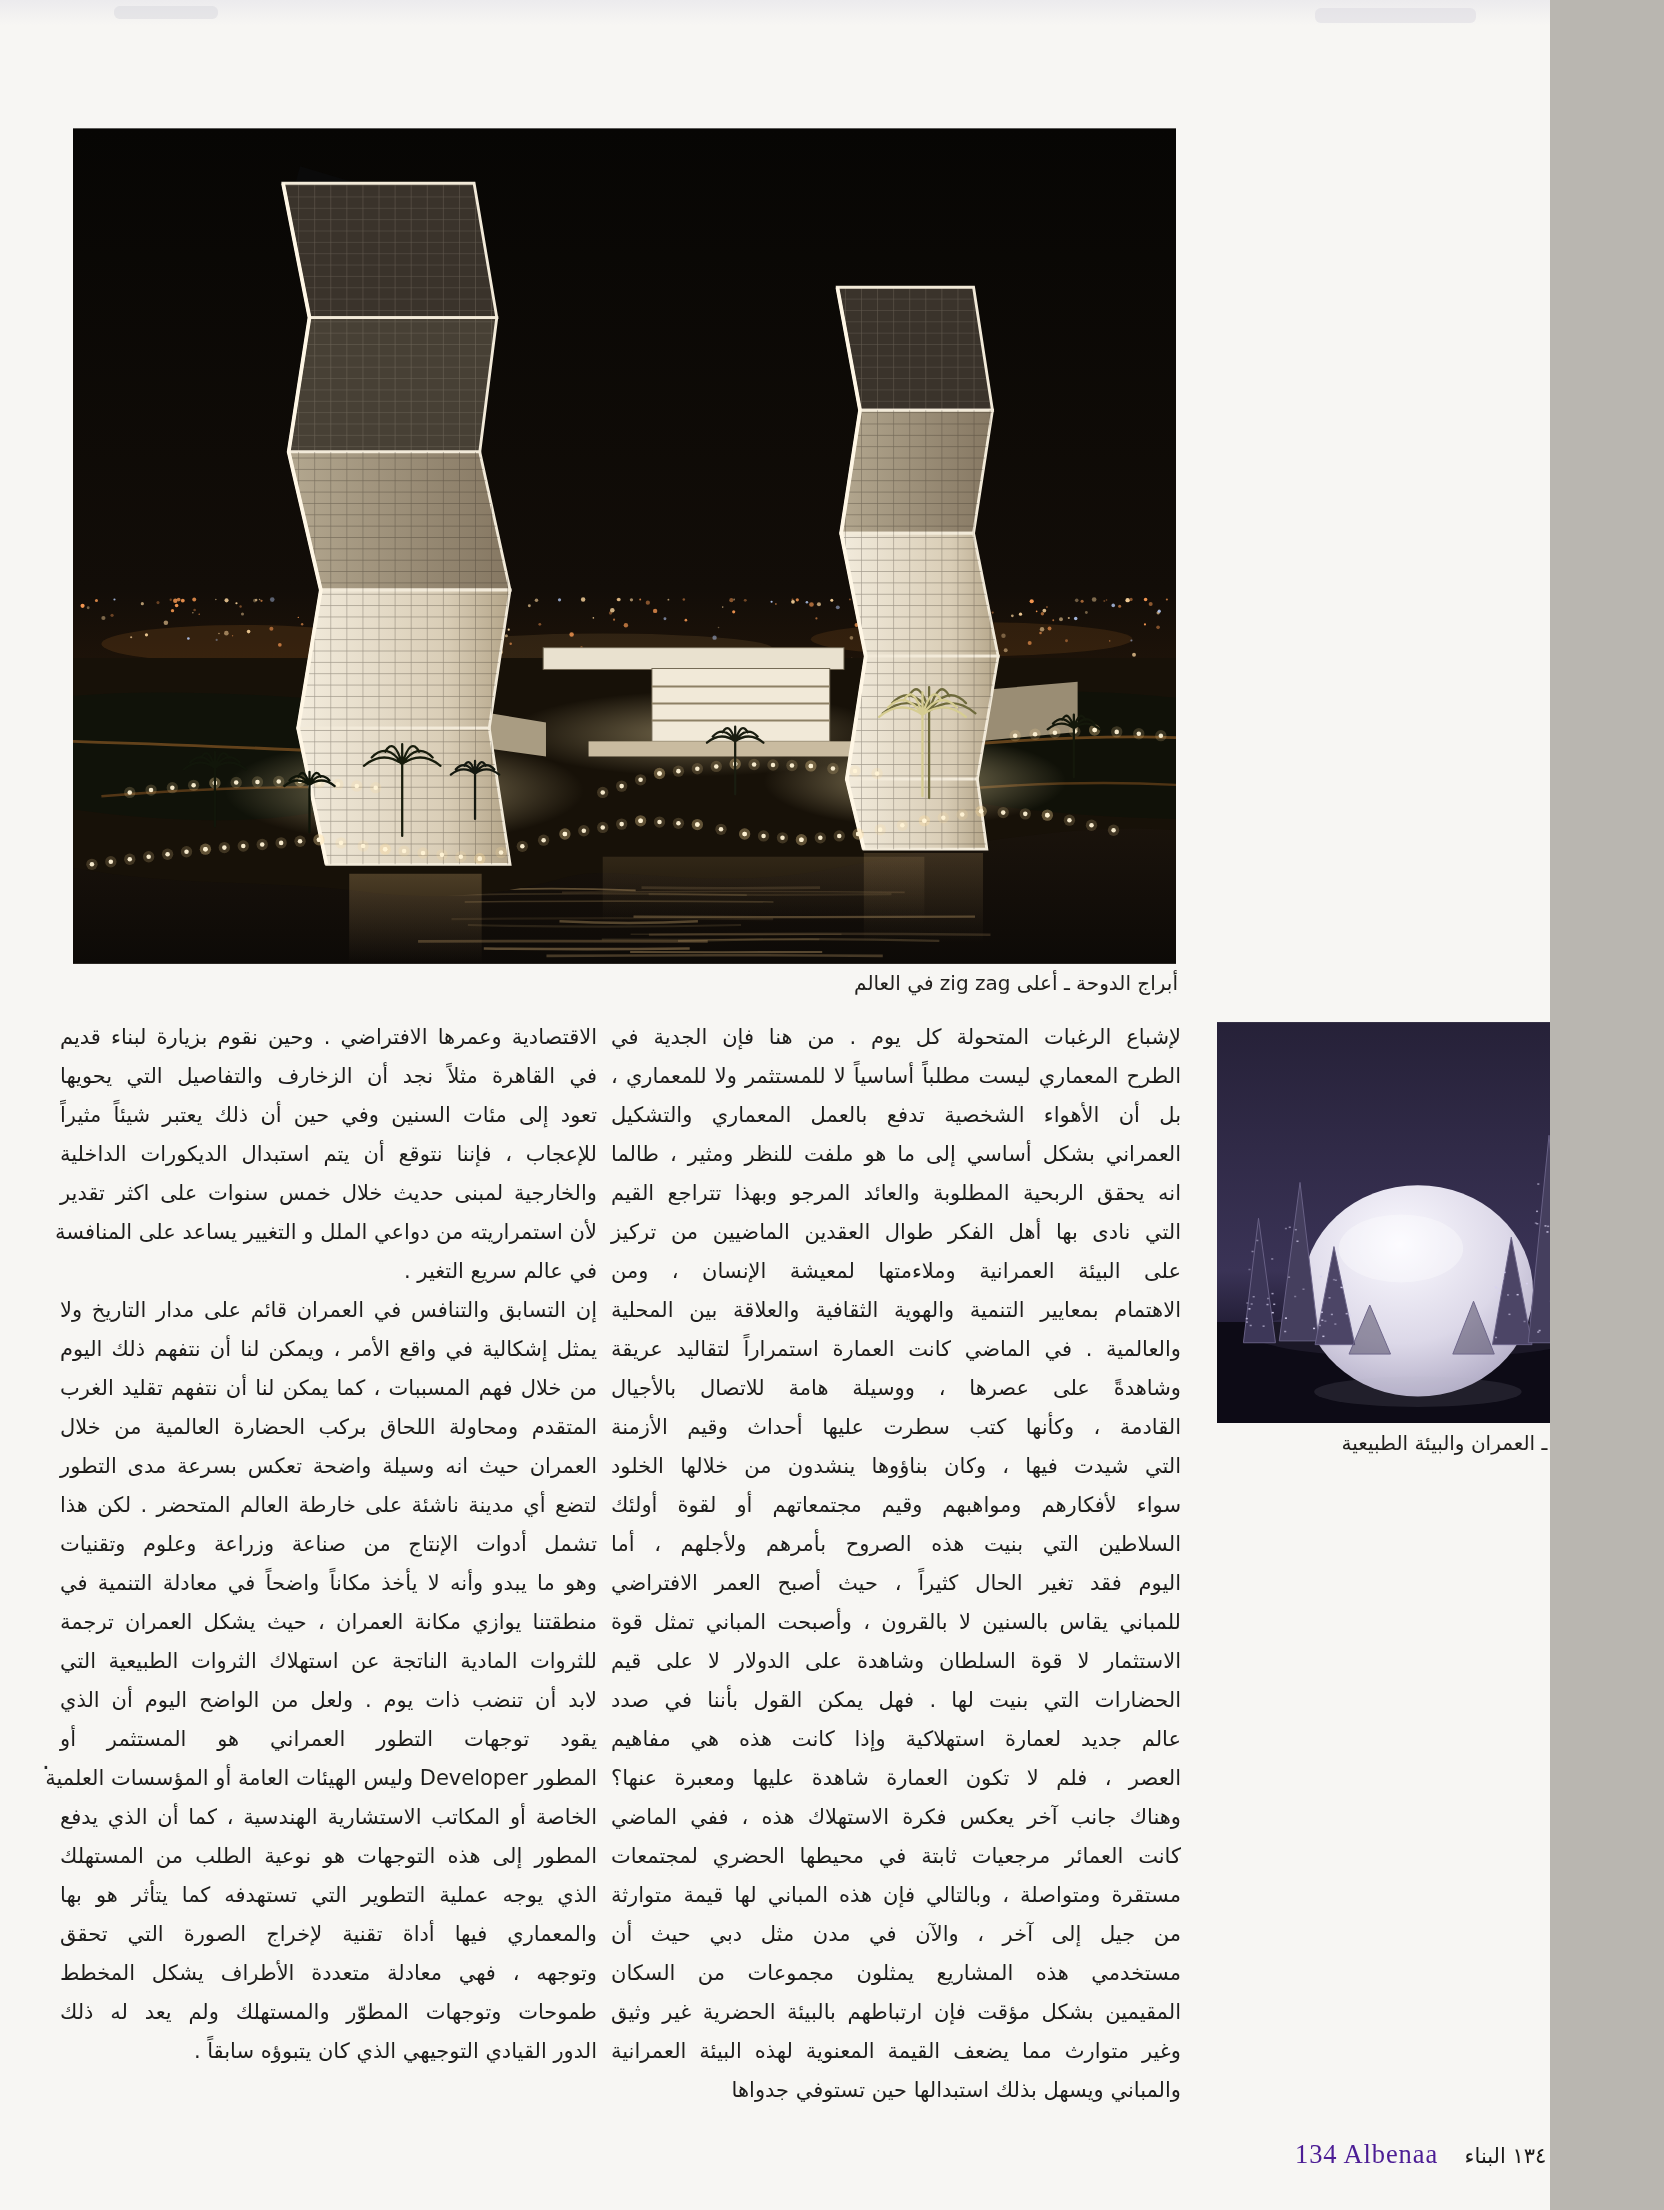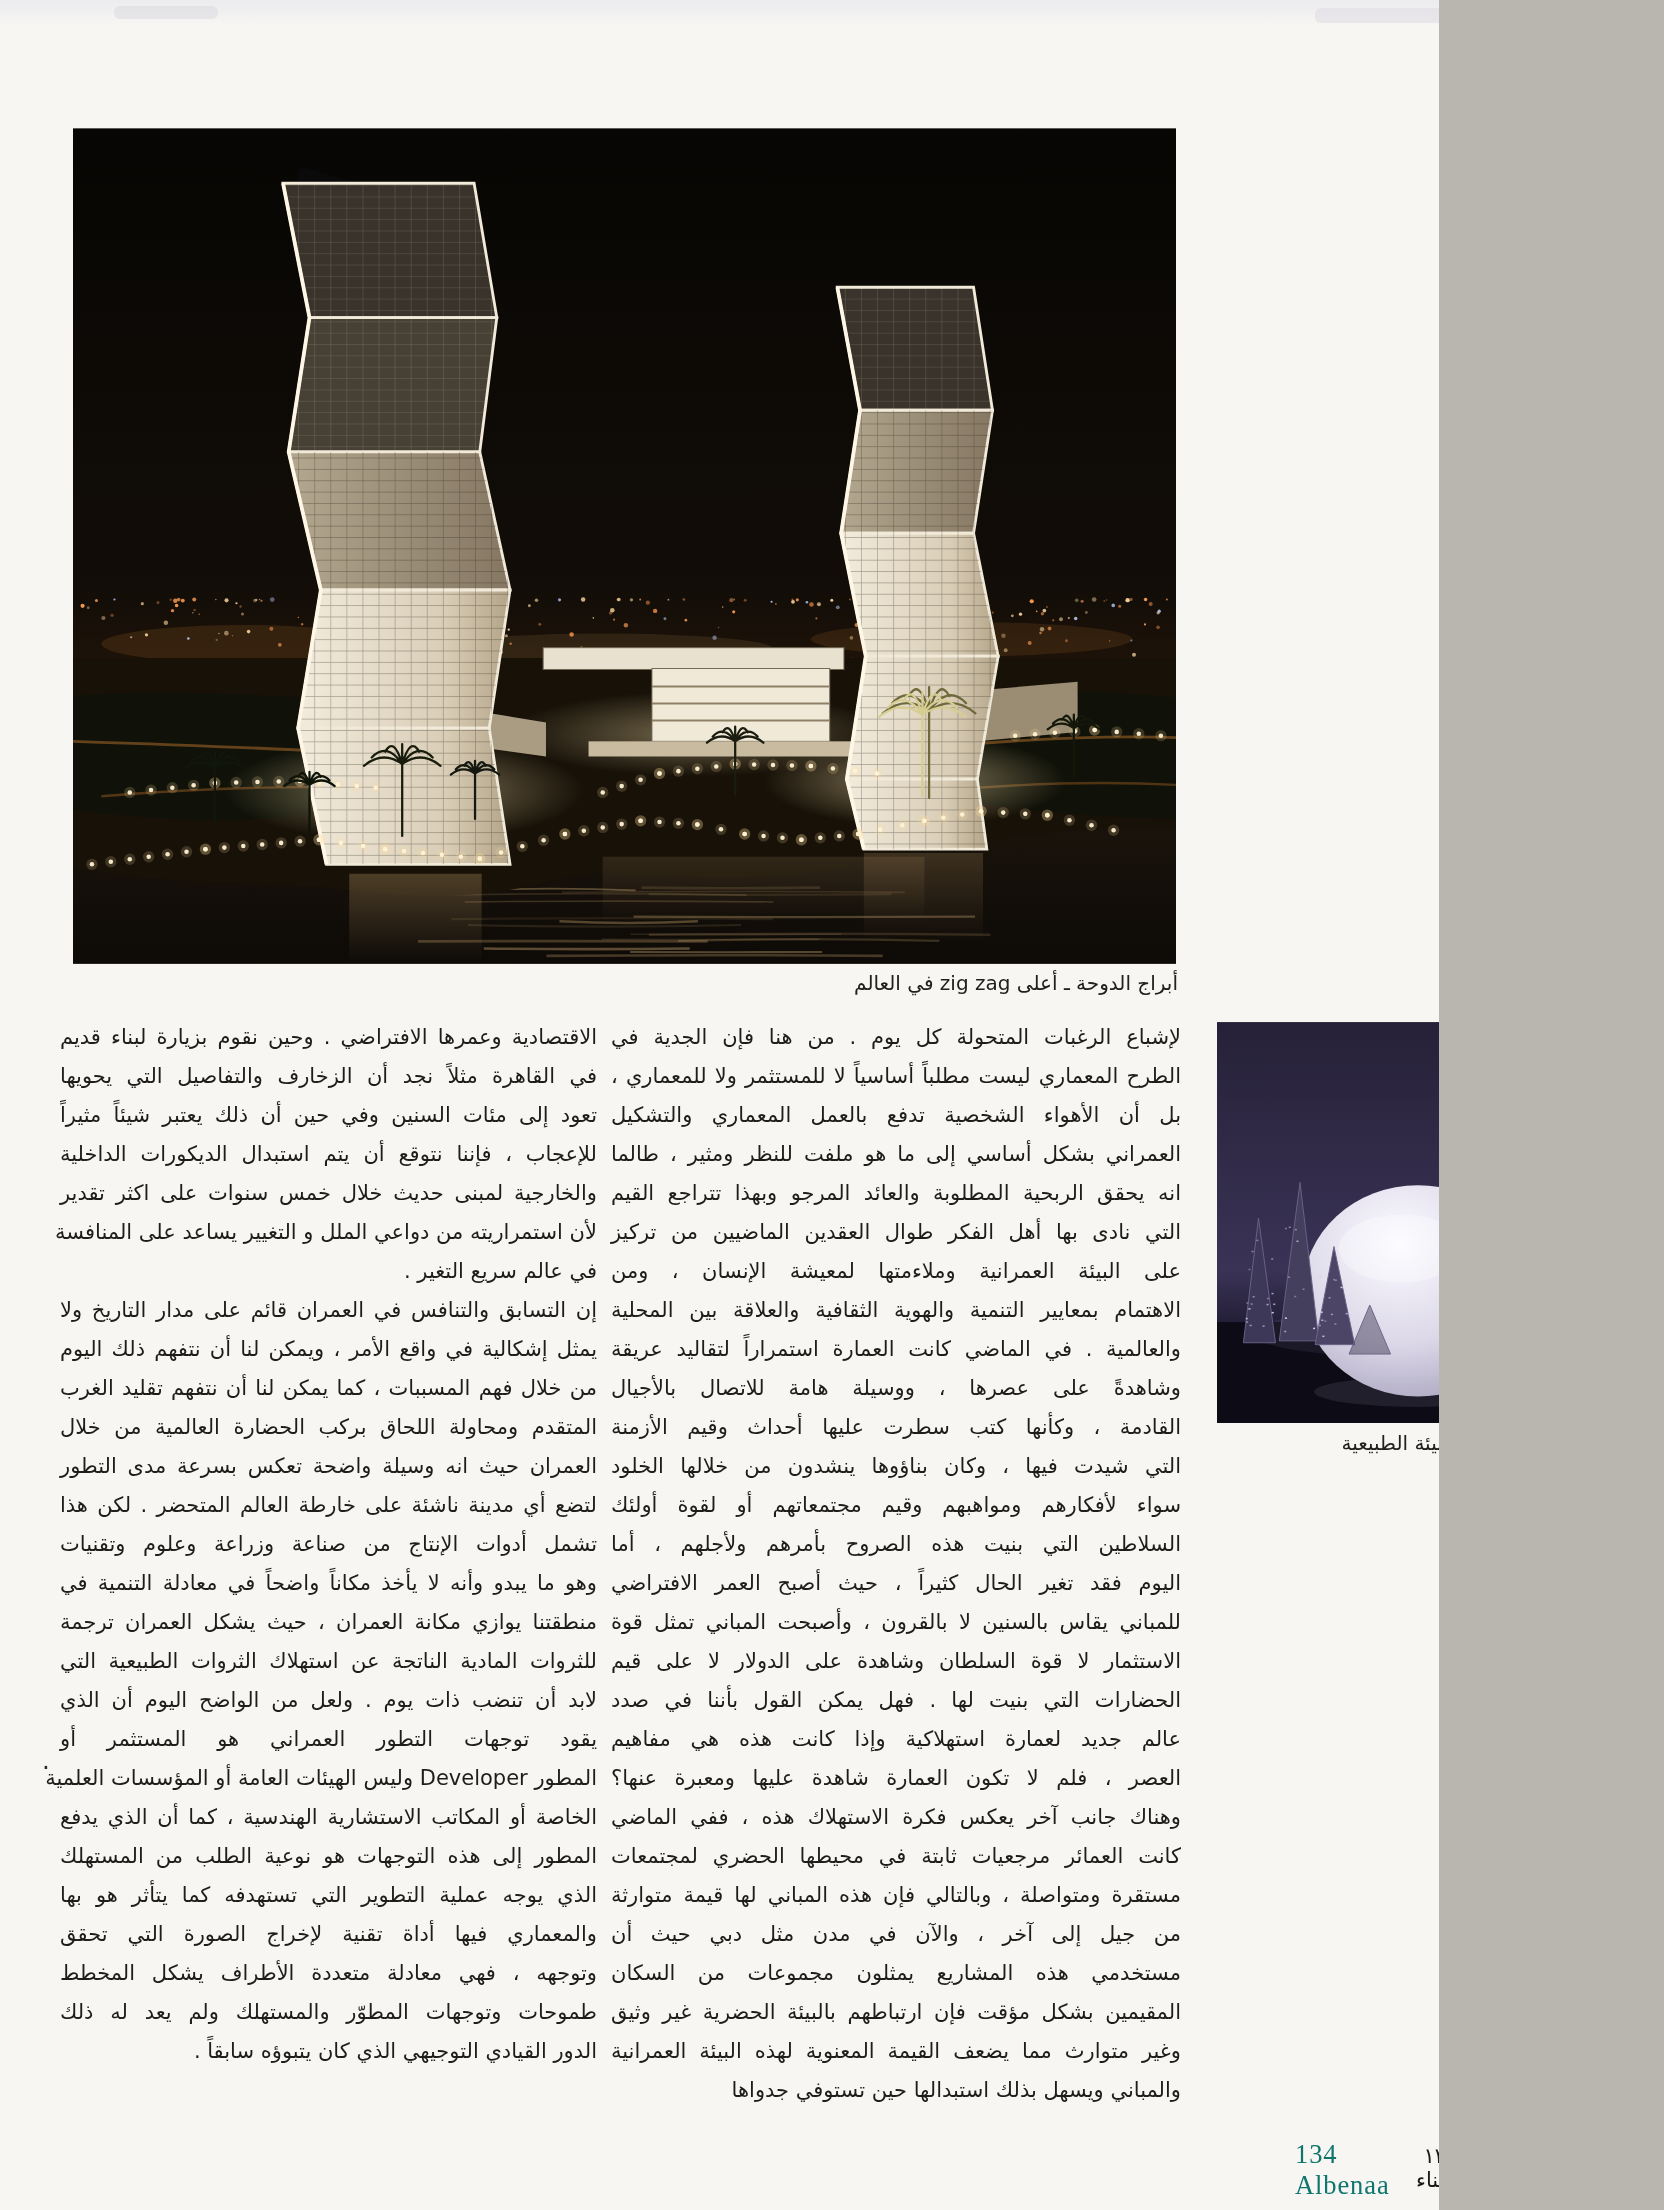--- a/index.html
+++ b/index.html
@@ -1,37 +1,37 @@
 <!DOCTYPE html>
 <html style="font-size:15px"><head>
 <meta charset="utf-8">
 <style>
   html,body{margin:0;padding:0;background:#b9b6b0;}
-  .page{position:relative;width:1439px;height:2211px;background:#f7f6f3;overflow:hidden;
+  .page{position:relative;width:1550px;height:2211px;background:#f7f6f3;overflow:hidden;
         font-family:"DejaVu Sans",sans-serif;}
   .scan-band{position:absolute;left:0;top:0;width:1665px;height:24.6px;
         background:linear-gradient(#e9e8ec,#f7f6f3);opacity:.8;}
   .scan-smudge1{position:absolute;left:114px;top:5.7px;width:104px;height:13.2px;background:#d8d7dd;opacity:.5;border-radius:5.7px;}
   .scan-smudge2{position:absolute;left:1315px;top:7.6px;width:161px;height:15px;background:#dcdbe1;opacity:.55;border-radius:5.7px;}
   .scan-edge{position:absolute;left:1657px;top:0;width:7.6px;height:2211px;background:#1b1b20;}
   figure{margin:0;padding:0;}
   .main-photo{position:absolute;left:73px;top:128px;width:1103px;height:836px;}
   .dome-photo{position:absolute;left:1217px;top:1021px;width:415px;height:403px;}
   .caption{direction:rtl;color:#22201d;font-size:20px;}
   .caption-main{position:absolute;left:610px;top:971px;width:568px;text-align:right;}
   .caption-dome{position:absolute;left:1275px;top:1431px;width:415px;text-align:center;}
   .col{position:absolute;top:1018px;direction:rtl;color:#1e1d1b;font-size:21px;}
   .col-left{left:60px;width:537px;}
   .col-middle{left:611px;width:570px;}
   .line{height:39px;line-height:39px;text-align:justify;text-align-last:justify;
         white-space:nowrap;overflow:visible;}
   .line.end{text-align-last:right;}
   .stray-mark{position:absolute;left:42px;top:1753px;font-size:24.6px;color:#2a2a2a;}
   .footer{position:absolute;left:1295px;top:2139px;display:flex;align-items:baseline;gap:26.5px;}
-  .footer-latin{font-family:"Liberation Serif","DejaVu Serif",serif;font-size:26.5px;color:#0f766e;letter-spacing:0.9px;}
+  .footer-latin{font-family:"Liberation Serif","DejaVu Serif",serif;font-size:26.5px;color:#4c1d95;letter-spacing:0.9px;}
   .footer-arabic{direction:rtl;font-size:21px;color:#1a1918;}
   svg{display:block;}
 </style>
 </head>
 <body>
 
 <div class="page">
 
   <div class="scan-band"></div>
   <div class="scan-smudge1"></div>

